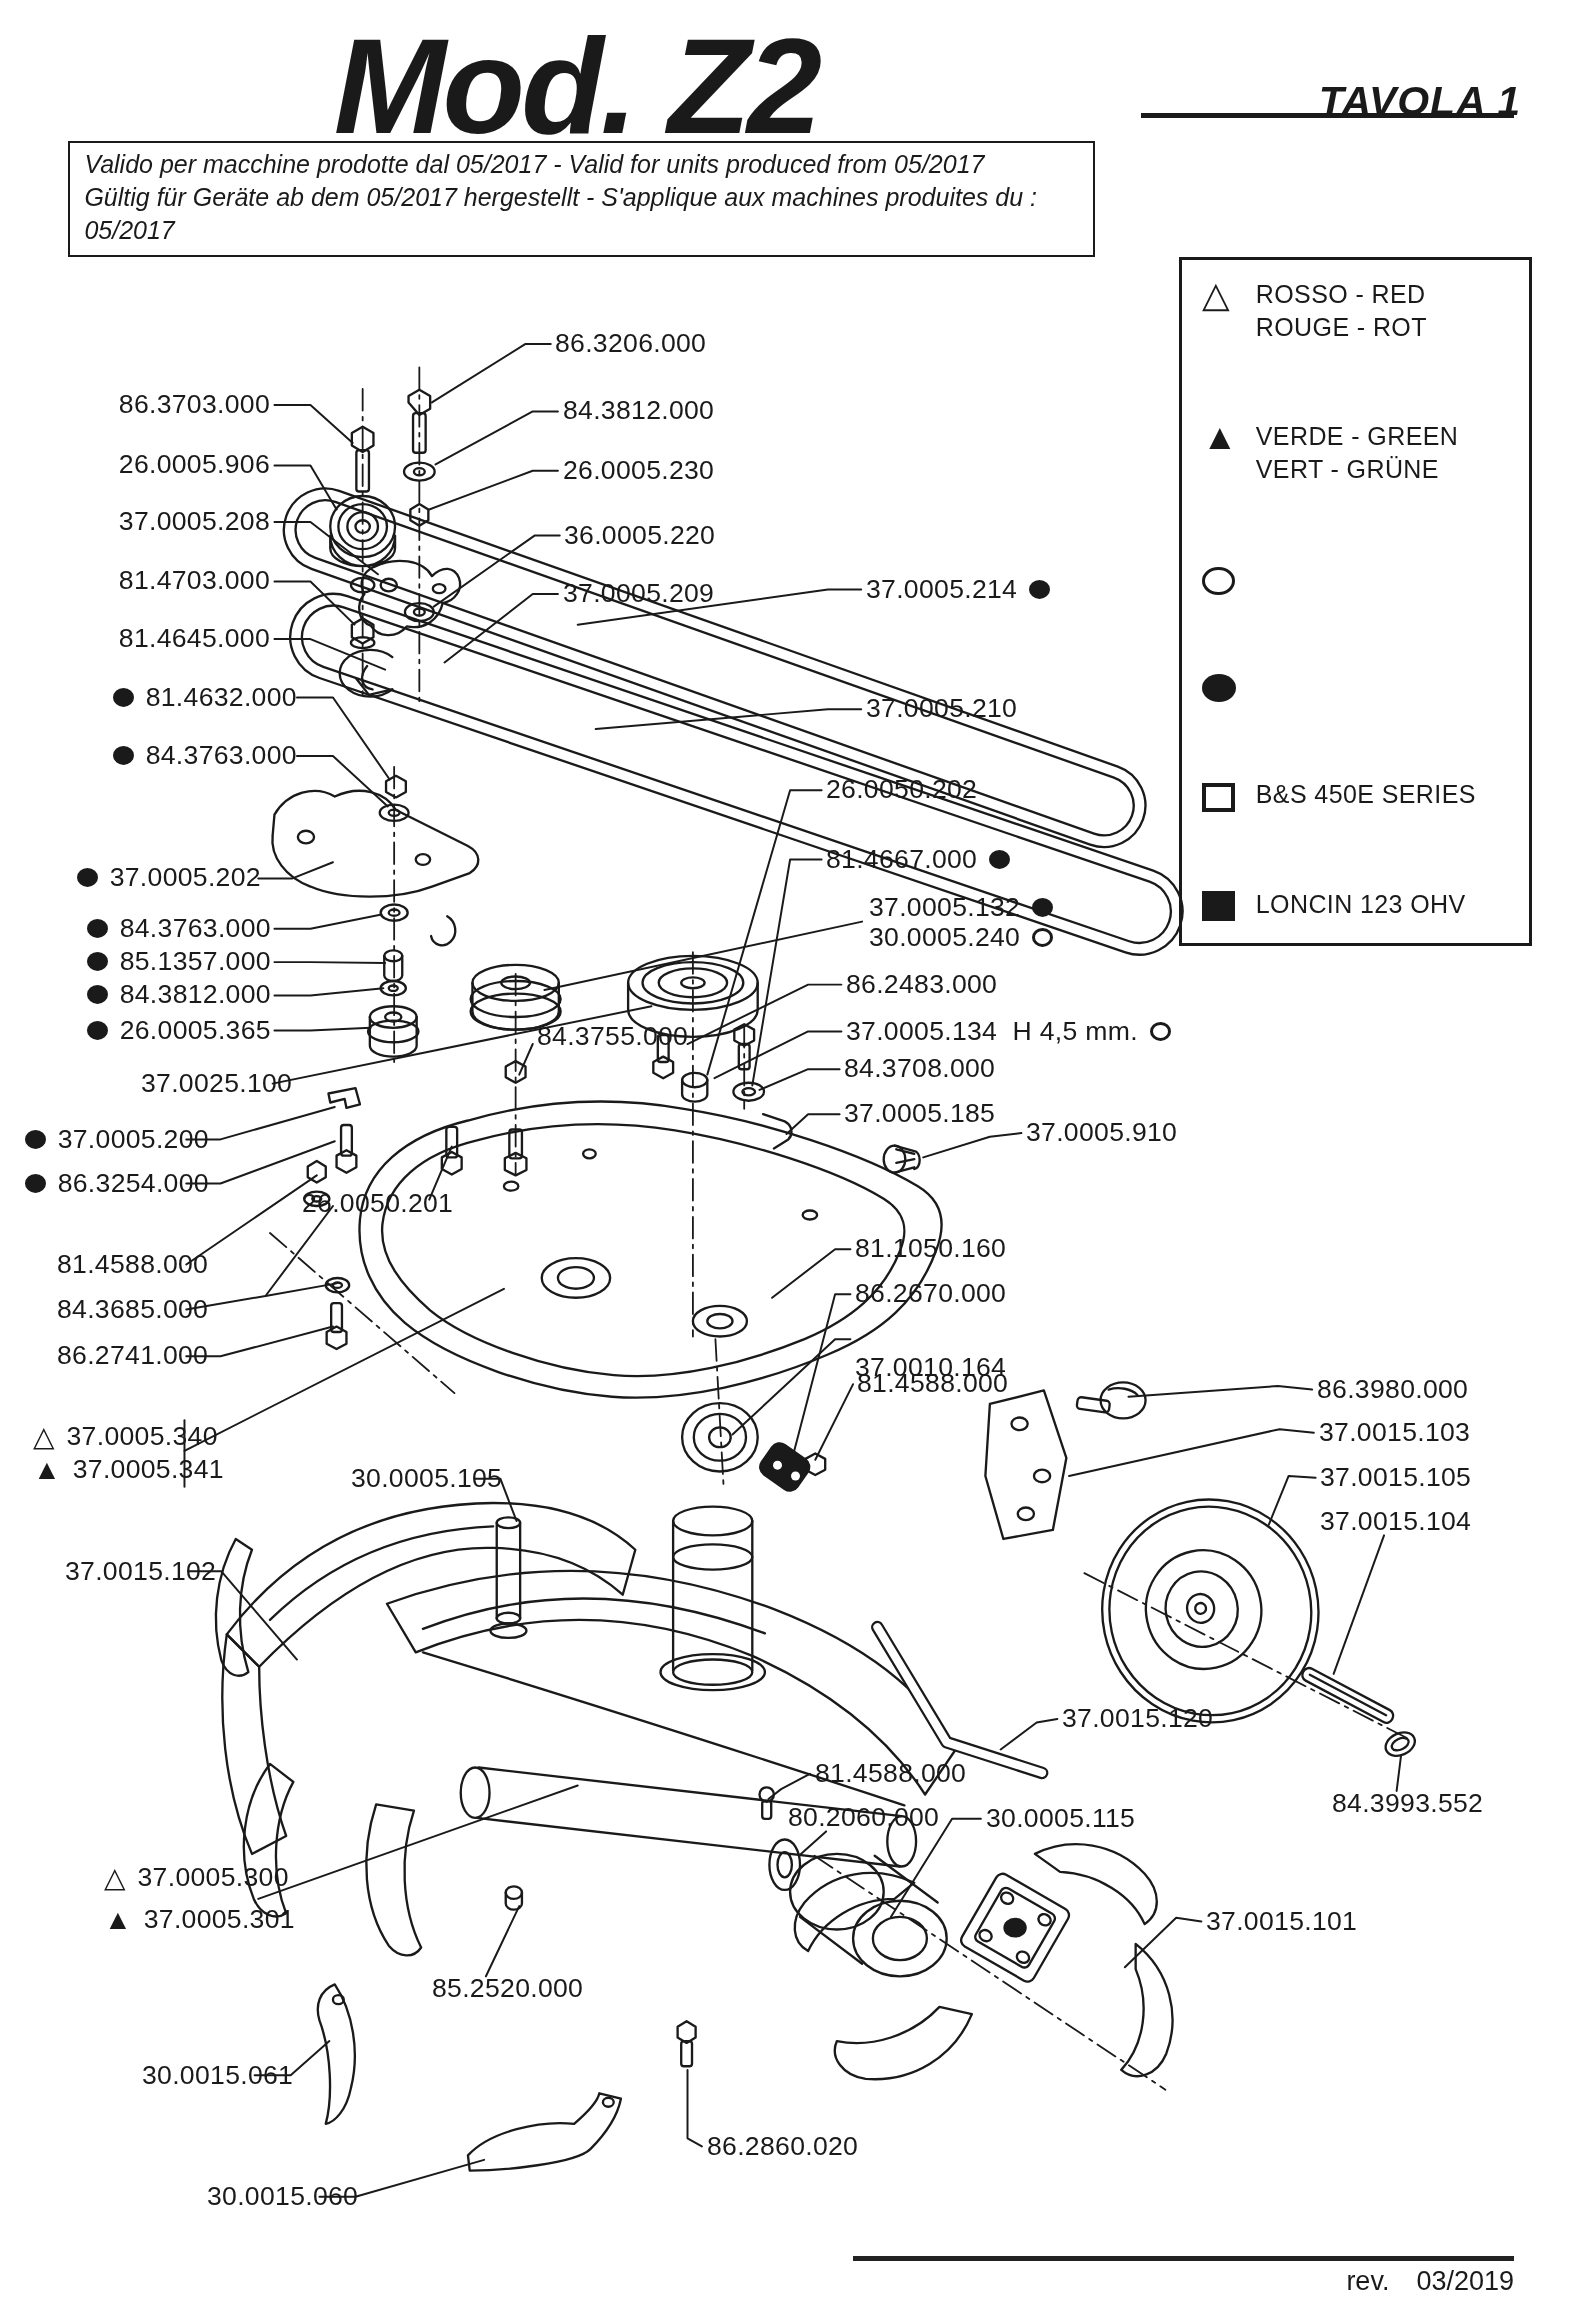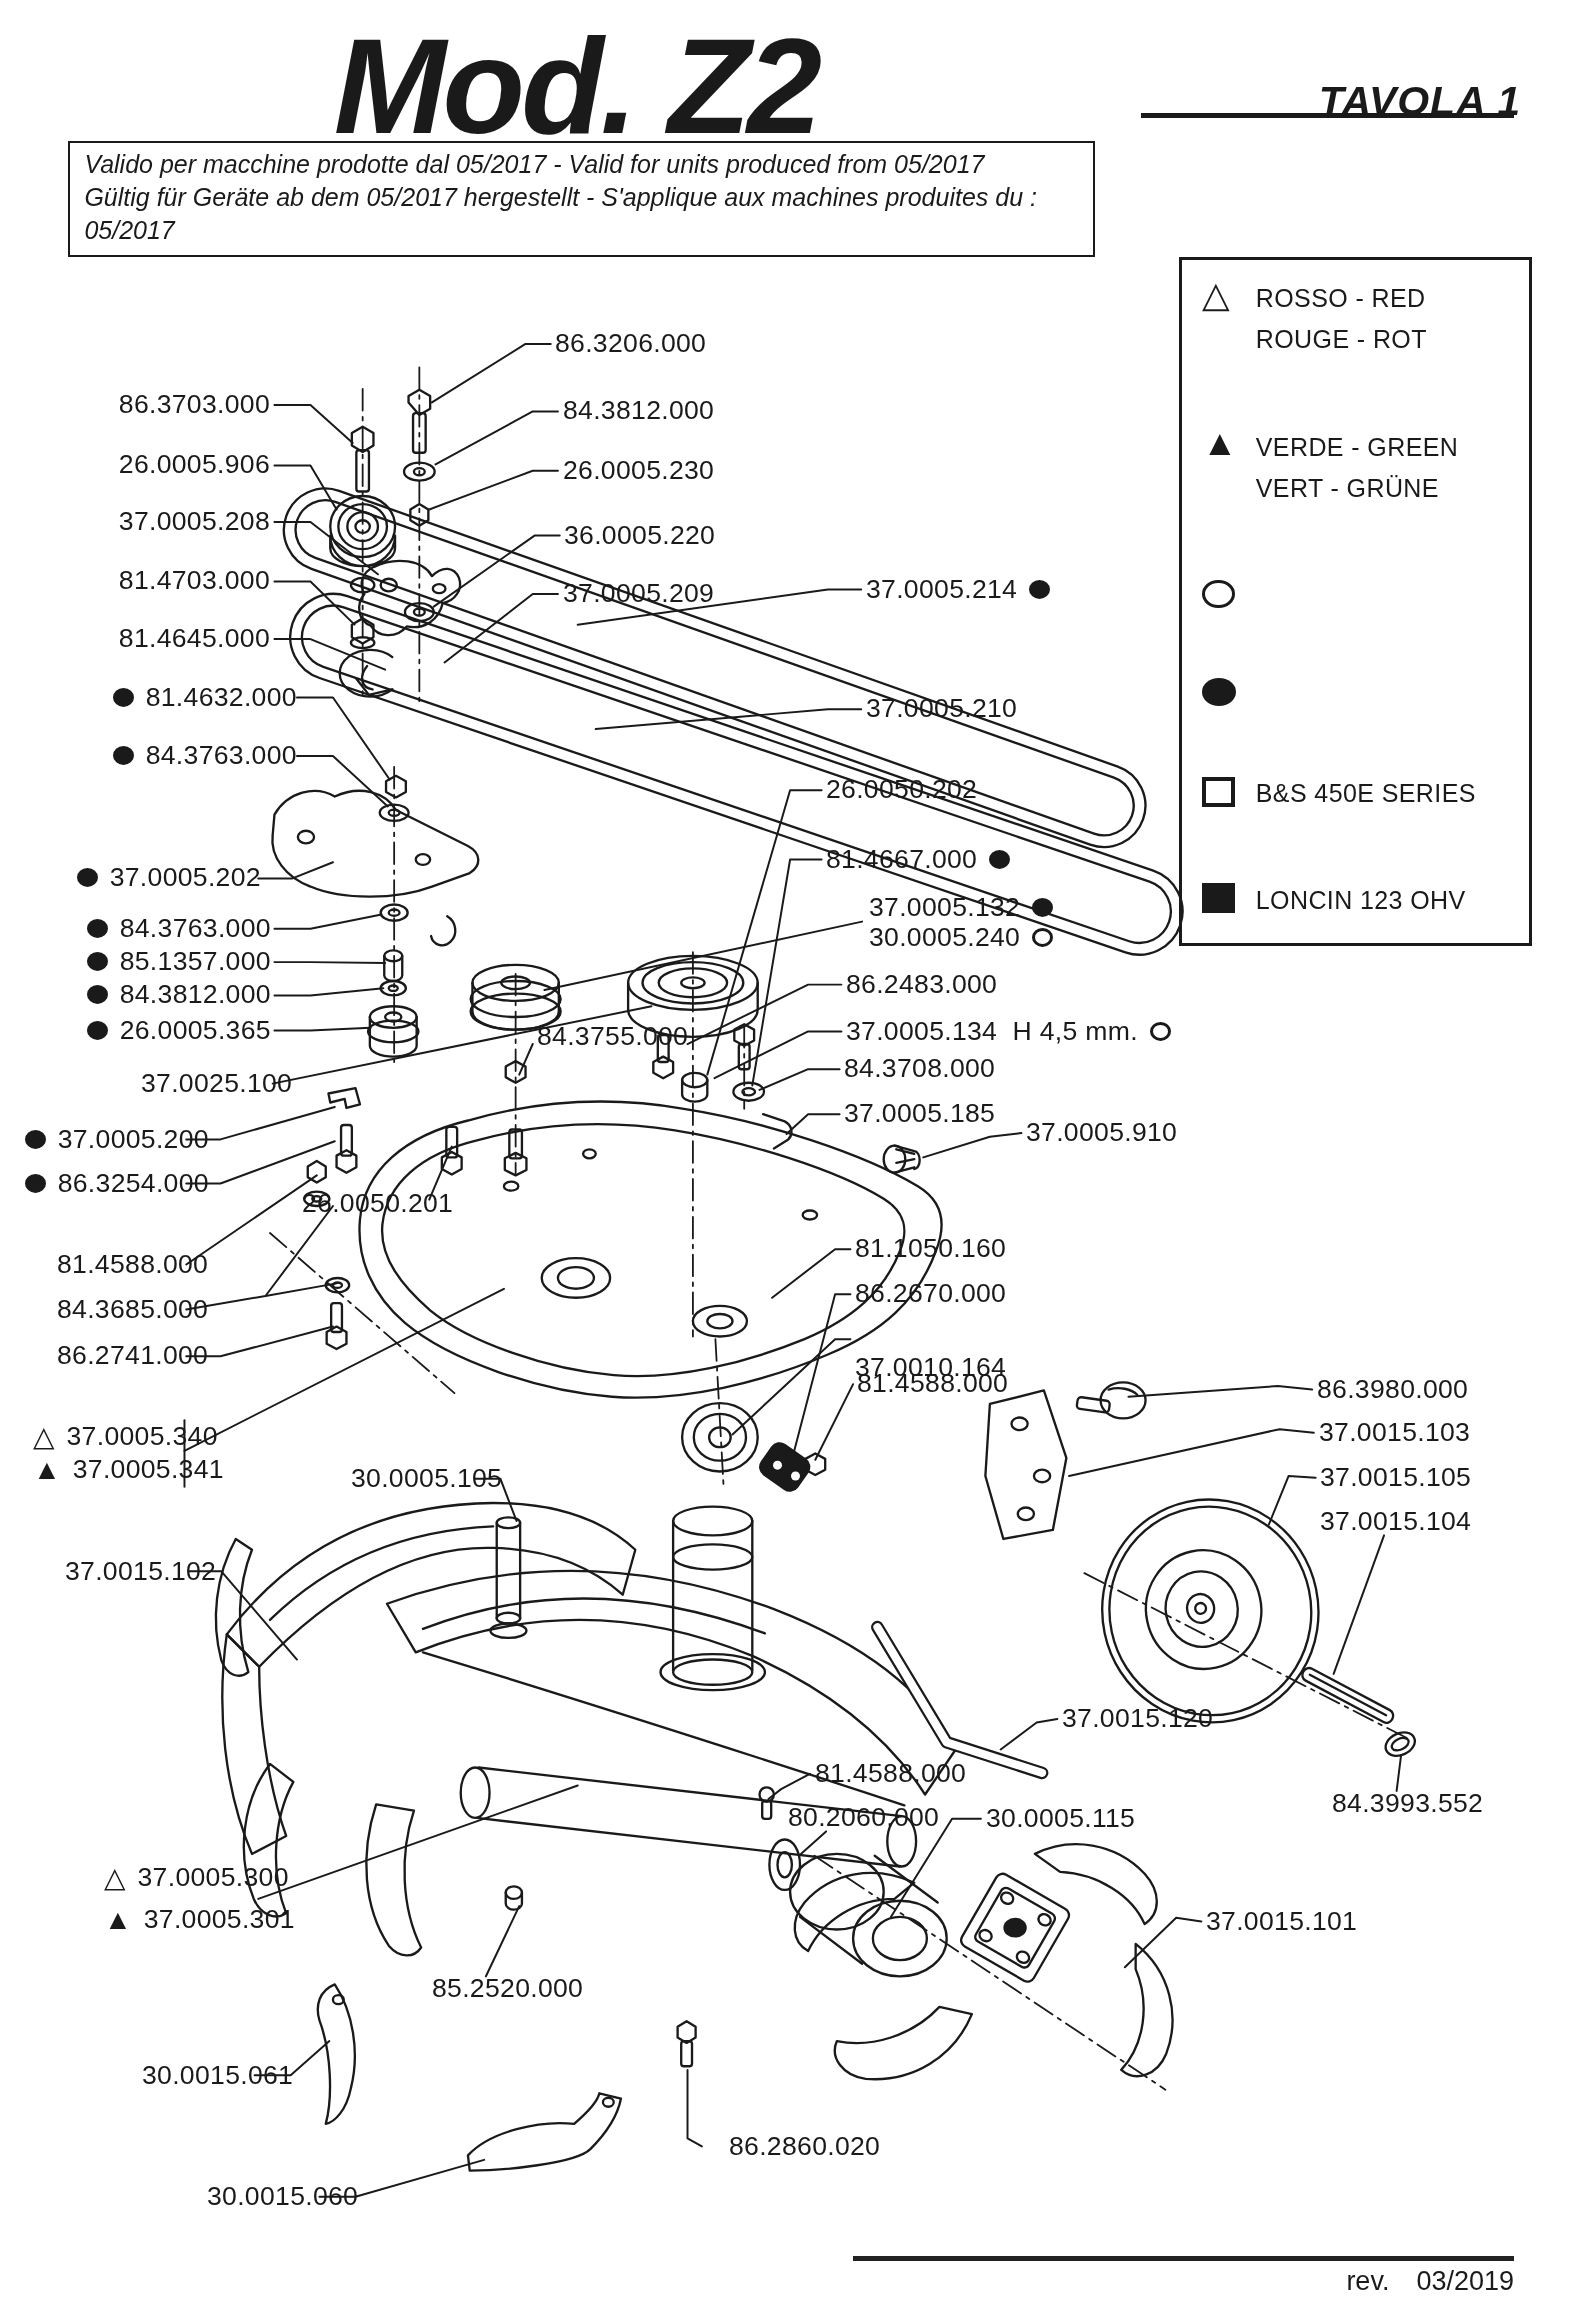--- a/index.html
+++ b/index.html
@@ -16,21 +16,21 @@
   #plate-rule{position:absolute;left:1141px;top:113px;width:373px;height:4.5px;background:#1a1a1a;}
   #validity{position:absolute;left:68px;top:141px;width:994px;border:2.7px solid #1a1a1a;
             padding:4.5px 14.4px 8px 14.4px;font-style:italic;font-size:25px;line-height:33px;}
 
   
   #legend{position:absolute;left:1179px;top:257px;width:353px;height:689px;border:3.6px solid #1a1a1a;box-sizing:border-box;}
   #legend-items{display:flex;flex-direction:column;justify-content:space-between;
                 height:100%;box-sizing:border-box;padding:18px 9px 21.6px 20px;}
   .legend-row{display:flex;gap:10.8px;}
   .ls{flex:0 0 43px;display:flex;align-items:flex-start;padding-top:2.7px;}
-  .legend-lines{font-size:25px;line-height:41px;letter-spacing:0.4px;white-space:pre;}
+  .legend-lines{font-size:25px;line-height:33px;letter-spacing:0.4px;white-space:pre;}
   .s-tri{font-size:36px;line-height:27px;}
   .s-circ-o{width:27px;height:22.5px;border:3.6px solid #1a1a1a;border-radius:50%;background:#fff;margin-top:1.8px;}
   .s-circ-f{width:34px;height:28px;border-radius:50%;background:#1a1a1a;margin-top:0px;}
   .s-sq-o{width:25px;height:21.6px;border:4px solid #1a1a1a;background:#fff;margin-top:1.8px;}
   .s-sq-f{width:33px;height:30px;background:#1a1a1a;}
 
   
   .lab{position:absolute;display:flex;align-items:center;gap:11.7px;font-size:26.6px;
        white-space:nowrap;transform:translateY(-52%);letter-spacing:0.3px;}
   .lab.r{transform:translate(-100%,-52%);}
@@ -583,21 +583,21 @@
       </div>
       <div class="lab" style="left: 432px; top: 1989px;">
         <span class="txt">85.2520.000</span>
       </div>
       <div class="lab" style="left: 142px; top: 2076px;">
         <span class="txt">30.0015.061</span>
       </div>
       <div class="lab" style="left: 207px; top: 2197px;">
         <span class="txt">30.0015.060</span>
       </div>
-      <div class="lab" style="left: 729px; top: 2147px;">
+      <div class="lab" style="left: 707px; top: 2147px;">
         <span class="txt">86.2860.020</span>
       </div>
     </div>
 
   <div id="footer-rule"></div>
   <div id="footer">
     <span>rev.</span>
     <span>03/2019</span>
   </div>
 

